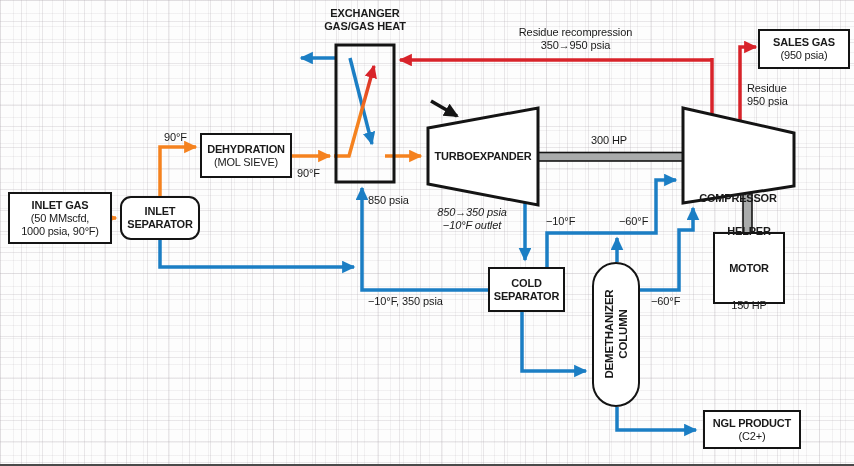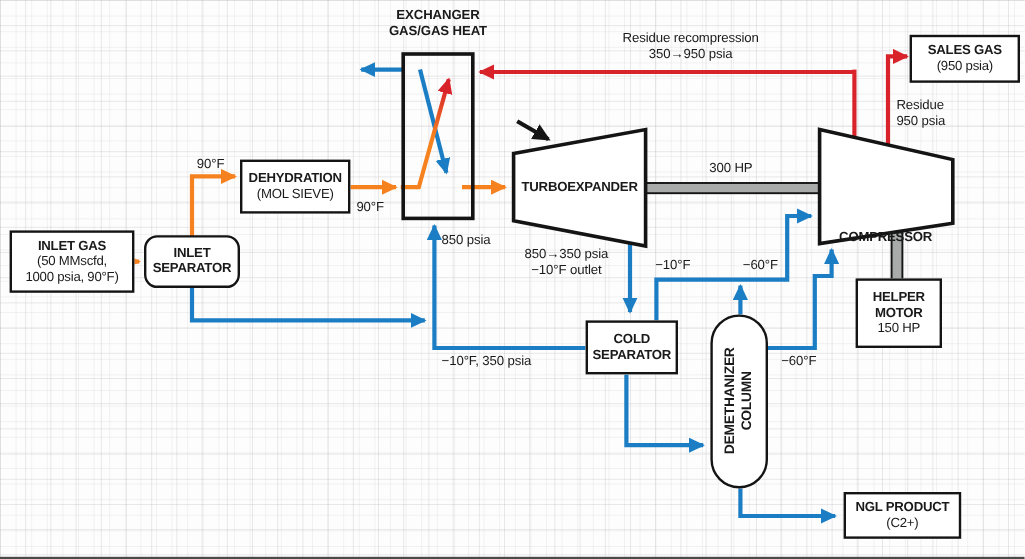--- a/index.html
+++ b/index.html
@@ -117,21 +117,21 @@
     <div>DEHYDRATION</div>
     <div class="sub">(MOL SIEVE)</div>
   </div>
 
   <div class="lbl center" style="left:300px; top:7px; width:130px; font-weight:bold;">
     <div>EXCHANGER</div>
     <div>GAS/GAS HEAT</div>
   </div>
 
   <div class="trap-label" style="left:483px; top:156px;">TURBOEXPANDER</div>
-  <div class="lbl center" style="left:428px; top:206px; width:88px;">
+  <div class="lbl center" style="left:428px; top:206px; width:88px;font-style:italic;">
     <div>850→350 psia</div>
     <div>−10°F outlet</div>
   </div>
 
   <div class="trap-label" style="left:738px; top:156px;margin-top:42px;">COMPRESSOR</div>
 
   <div class="box" style="left:758px; top:29px; width:92px; height:40px;">
     <div>SALES GAS</div>
     <div class="sub">(950 psia)</div>
   </div>
@@ -140,21 +140,21 @@
     <div>COLD</div>
     <div>SEPARATOR</div>
   </div>
 
   <div class="capsule" style="left:592px; top:262px; width:48px; height:145px;"></div>
   <div class="vlabel" style="left:541px; top:319px;">
     <div>DEMETHANIZER</div>
     <div>COLUMN</div>
   </div>
 
-  <div class="box" style="left:713px; top:232px; width:72px; height:58px;">
+  <div class="box" style="left:713px; top:232px; width:72px; height:72px;gap:24px;">
     <div>HELPER</div>
     <div>MOTOR</div>
     <div class="sub">150 HP</div>
   </div>
 
   <div class="box" style="left:703px; top:410px; width:98px; height:39px;">
     <div>NGL PRODUCT</div>
     <div class="sub">(C2+)</div>
   </div>
 

